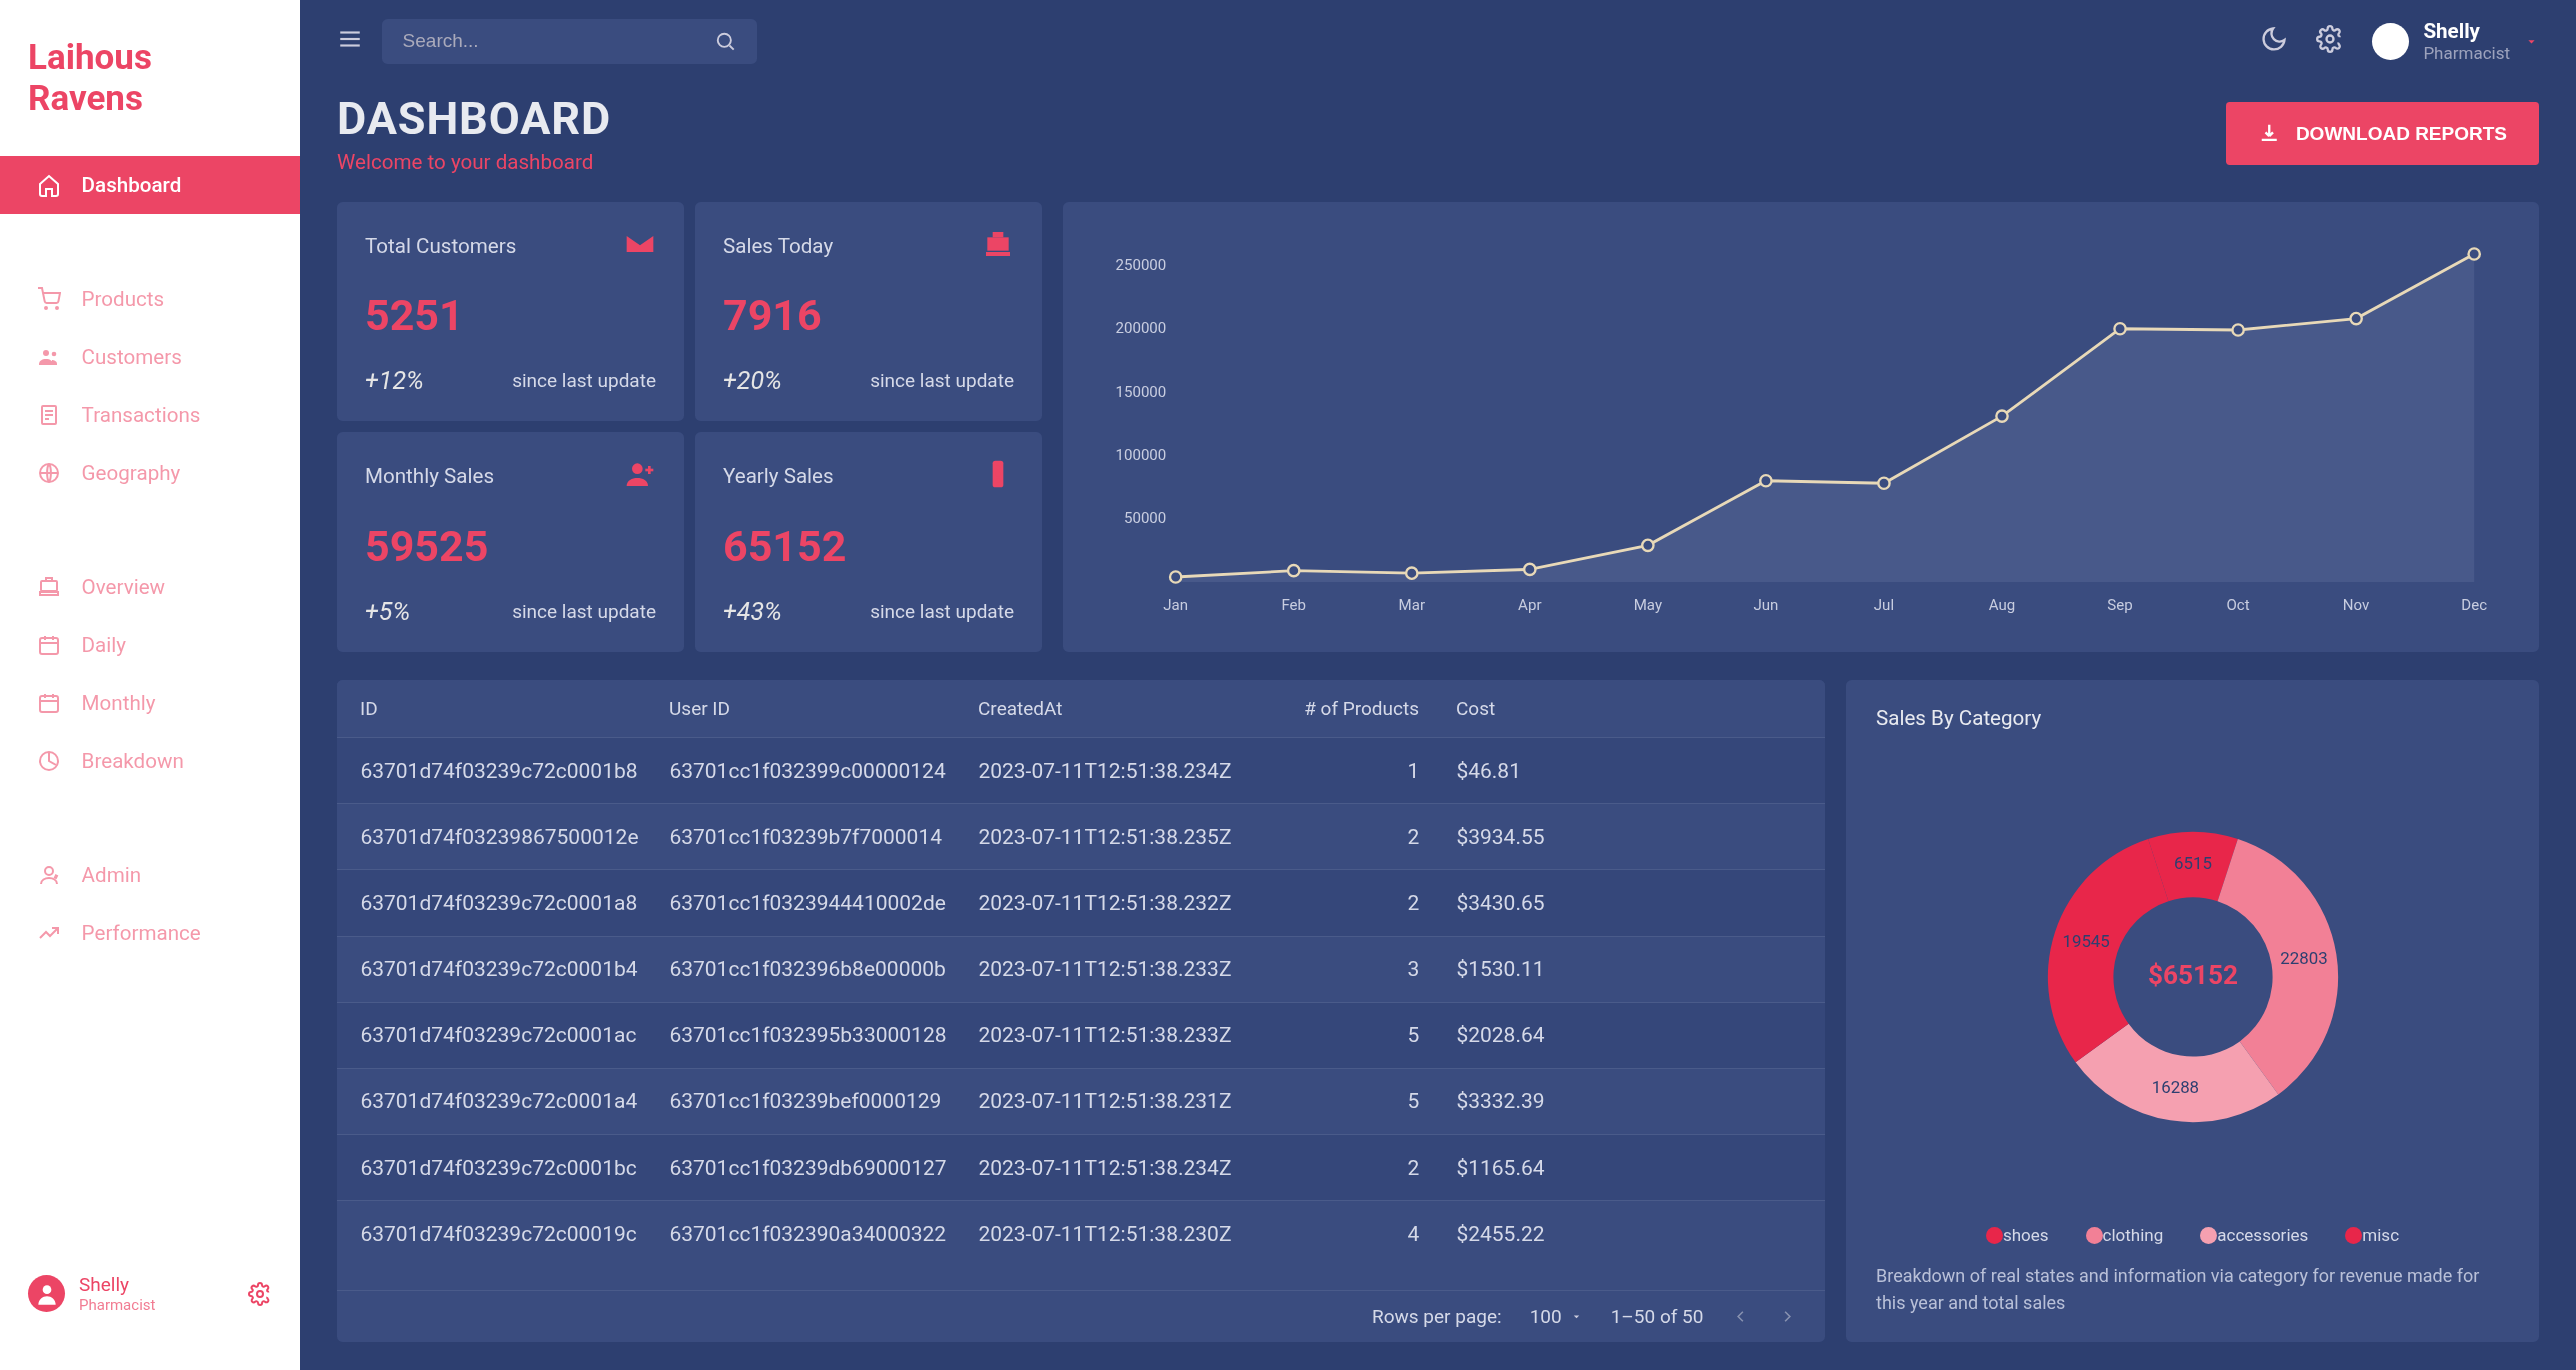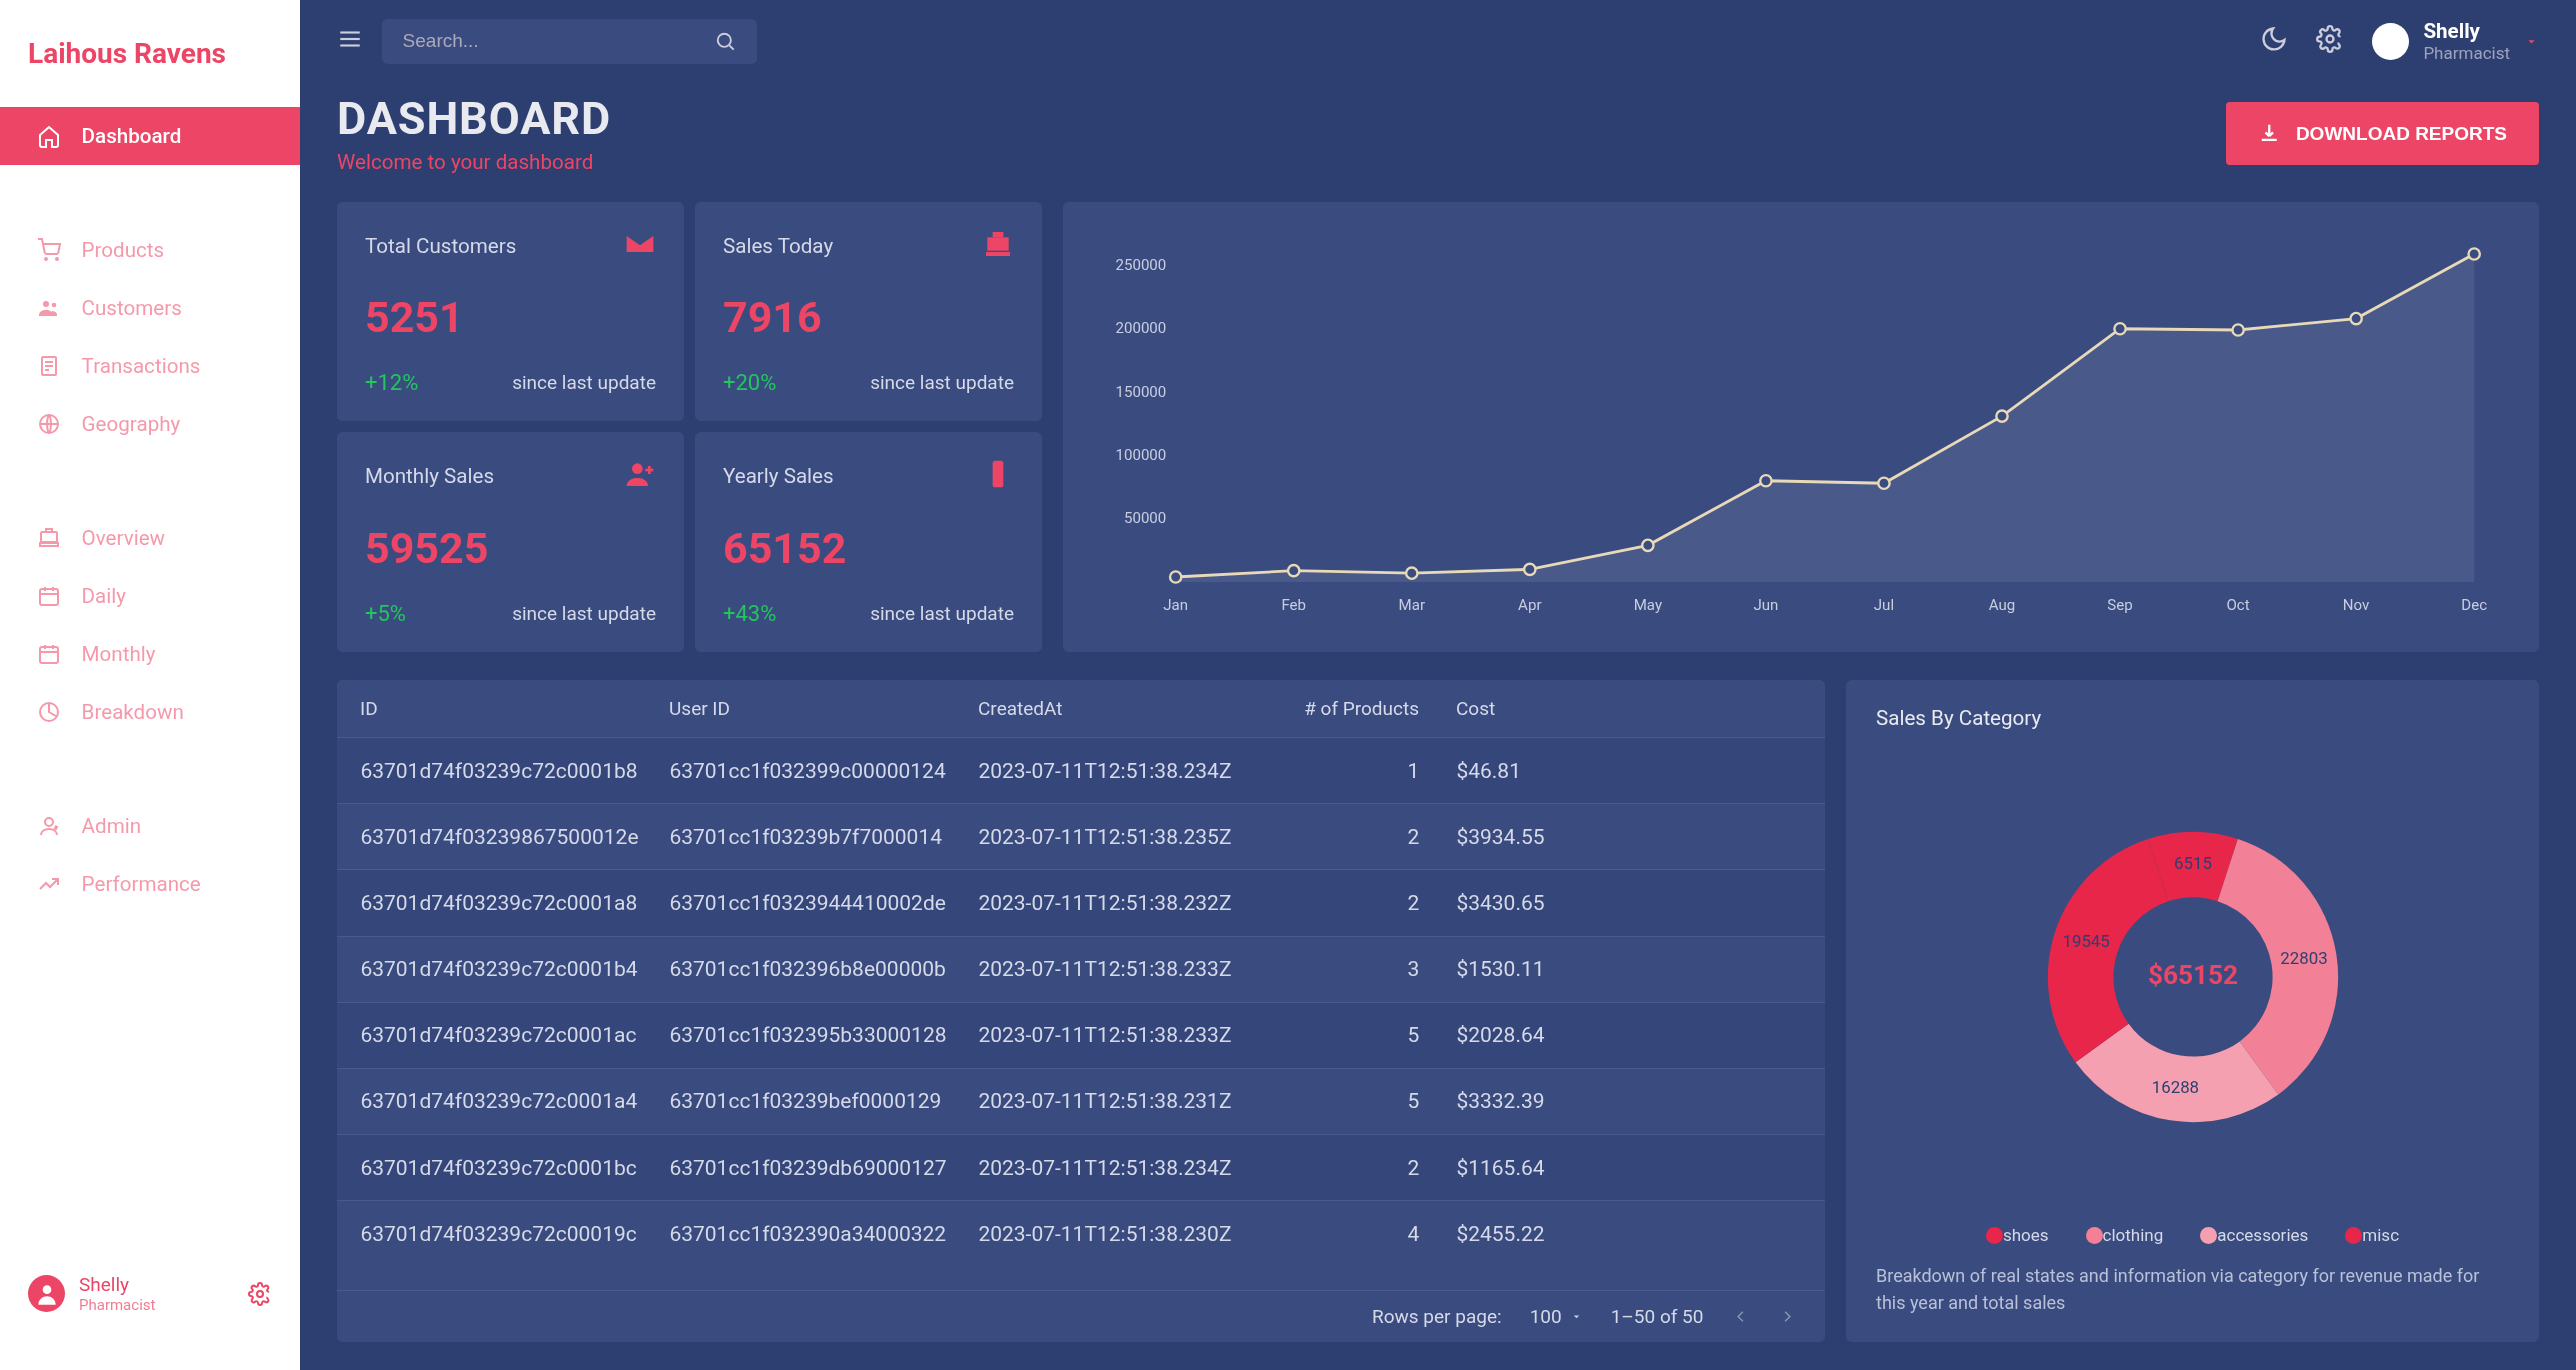--- a/index.html
+++ b/index.html
@@ -1,18 +1,18 @@
 <!DOCTYPE html>
 <html style="font-size:15px"><head>
 <meta charset="utf-8">
 <style>
 * { margin: 0; padding: 0; box-sizing: border-box; }
 body { font-family: -apple-system, BlinkMacSystemFont, "Segoe UI", Roboto, sans-serif; background: #2d3f70; color: #ccd; width: 2576px; height: 1370px; overflow: hidden; display: flex; }
 .sidebar { width: 300px; background: #fff; height: 100%; display: flex; flex-direction: column; }
-.brand { padding: 37px 28px; font-size: 28px; font-weight: 700; color: #ec4565; }
+.brand { padding: 37px 28px; font-size: 35px; font-weight: 700; color: #ec4565; }
 .sb-item { display: flex; align-items: center; gap: 20.6px; padding: 17px 37px; color: #ec4565; opacity: 0.55; font-size: 20.6px; cursor: pointer; }
 .sb-item.active { background: #ec4565; color: #fff; opacity: 1; font-weight: 500; }
 .sb-item svg { width: 24px; height: 24px; }
 .sb-gap { height: 56px; }
 .sb-footer { margin-top: auto; display: flex; align-items: center; gap: 14px; padding: 23.4px 28px 56px; }
 .avatar { width: 37px; height: 37px; border-radius: 50%; background: #ec4565; display: flex; align-items: center; justify-content: center; }
 .avatar svg { width: 26px; height: 26px; fill: #fff; }
 .uname { color: #ec4565; font-size: 19px; }
 .urole { color: #ec4565; font-size: 15px; opacity: 0.7; }
 .main { flex: 1; display: flex; flex-direction: column; }
@@ -32,21 +32,21 @@
 .subtitle { color: #ec4565; font-size: 20.6px; margin-top: 4.7px; }
 .dl-btn { background: #ec4565; color: #fff; border: none; padding: 20.6px 32px; border-radius: 3.7px; font-size: 19px; font-weight: 700; display: flex; align-items: center; gap: 15px; cursor: pointer; margin-top: 9.4px; }
 .row1 { display: flex; gap: 20.6px; height: 450px; }
 .stats { display: grid; grid-template-columns: repeat(2, 347px); grid-template-rows: repeat(2, 1fr); gap: 11px; }
 .card { background: #3a4c7f; border-radius: 5.6px; padding: 26px 28px; display: flex; flex-direction: column; justify-content: space-between; }
 .card-top { display: flex; justify-content: space-between; align-items: center; }
 .card-title { color: #d5d9e8; font-size: 20.6px; }
 .card-icon svg { width: 32px; height: 32px; fill: #ec4565; }
 .card-val { color: #ec4565; font-size: 43px; font-weight: 700; }
 .card-bot { display: flex; justify-content: space-between; align-items: center; }
-.card-pct { color: #22c55e; font-size: 22px; }
+.card-pct { color: #e5e5e5; font-style: italic; font-size: 25px; }
 .card-since { color: #d5d9e8; font-size: 19px; }
 .chart-card { flex: 1; background: #3a4c7f; border-radius: 5.6px; padding: 28px 37px 19px 28px; position: relative; }
 .chart-svg { width: 100%; height: 100%; }
 .row2 { display: flex; gap: 20.6px; flex: 1; min-height: 0; }
 .table-card { flex: 1; background: #3a4c7f; border-radius: 5.6px; display: flex; flex-direction: column; overflow: hidden; }
 .thead { display: flex; background: #3a4c7f; padding: 17px 23px; font-size: 19px; color: #d5d9e8; }
 .tbody { flex: 1; overflow-y: auto; }
 .trow { display: flex; padding: 20.6px 23.4px; border-top: 0.9px solid #4a5b8a; font-size: 21px; color: #d5d9e8; }
 .trow:nth-child(odd){ background: #35477a; }
 .c-id { width: 309px; }

